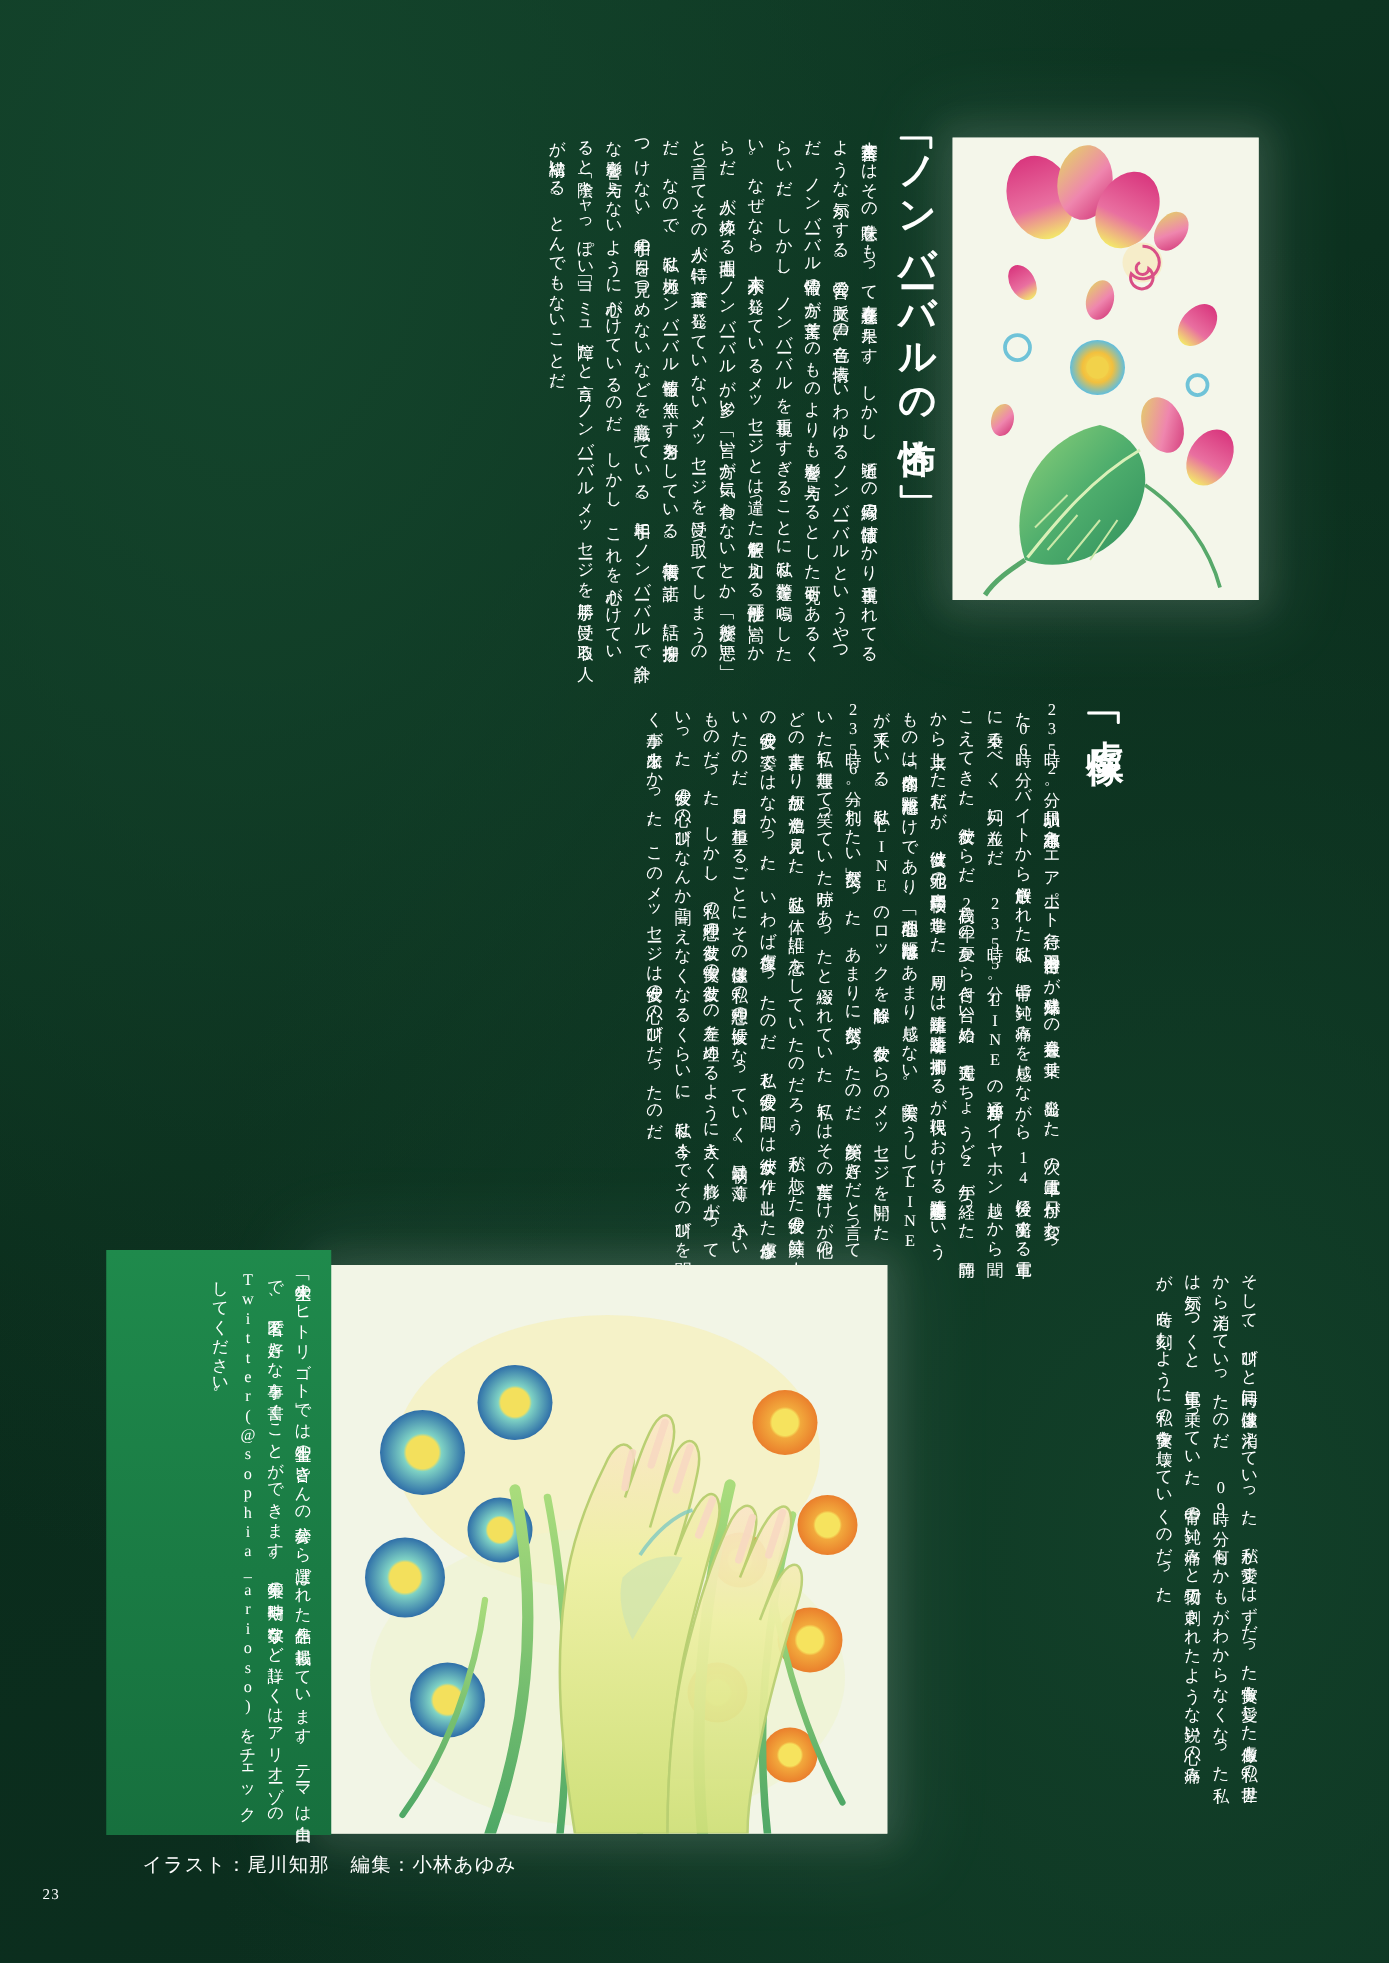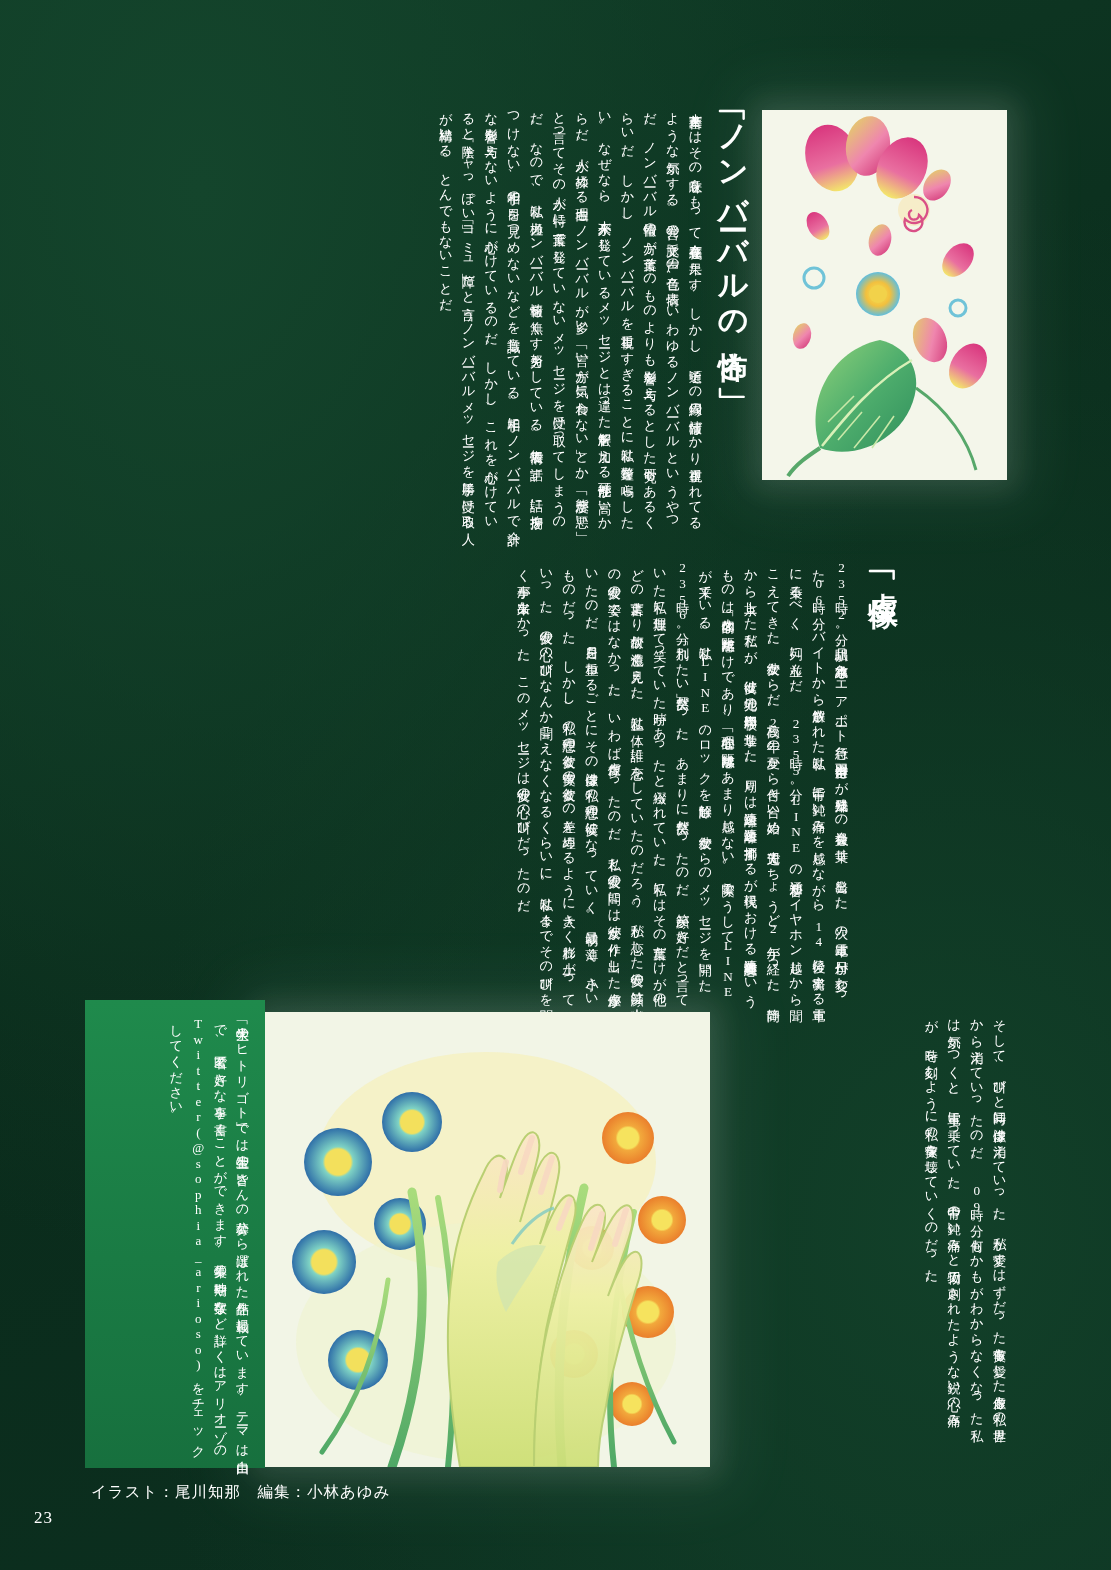--- a/index.html
+++ b/index.html
@@ -139,31 +139,31 @@
     top: 16px;
     height: 436px;
     width: 156px;
     font-size: 13px;
     line-height: 1.7;
   }
 
   
   #credits {
     position: absolute;
-    left: 91px;
+    left: 114px;
     top: 1482px;
     font-size: 15.5px;
     letter-spacing: 1px;
     white-space: nowrap;
   }
   #page-number {
     position: absolute;
     left: 34px;
     top: 1508px;
-    font-size: 17px;
+    font-size: 12px;
     letter-spacing: 1px;
   }
 </style>
 </head>
 <body>
 
 <div id="article-one">
   <div class="vtitle">「ノンバーバルの怖さ」</div>
   <div class="vtext">本来言葉とはその意味をもって存在意義を果たす。しかし、近頃その周縁の情報ばかり重視されてるような気がする。発言の文脈、声の音色、表情、いわゆるノンバーバルというやつだ。ノンバーバル情報の方が言葉そのものよりも影響を与えるとした研究もあるくらいだ。しかし、ノンバーバルを重視しすぎることに私は警鐘を鳴らしたい。なぜなら、本来人が発しているメッセージとは違った解釈を加える可能性が高いからだ。人が揉める理由もノンバーバルが多い。「言い方が気に食わない」とか、「態度が悪い」と言ってその人が特に言葉で発していないメッセージを受け取ってしまうのだ。なので、私は極力ノンバーバル情報を無くす努力をしている。無表情で話す、話に抑揚をつけない、相手の目を見つめないなどを意識している。相手にノンバーバルで余計な影響を与えないように心がけているのだ。しかし、これを心がけていると「陰キャっぽい」「コミュ障」だと言うノンバーバルメッセージを勝手に受け取る人が結構いる。とんでもないことだ。</div>
 </div>

